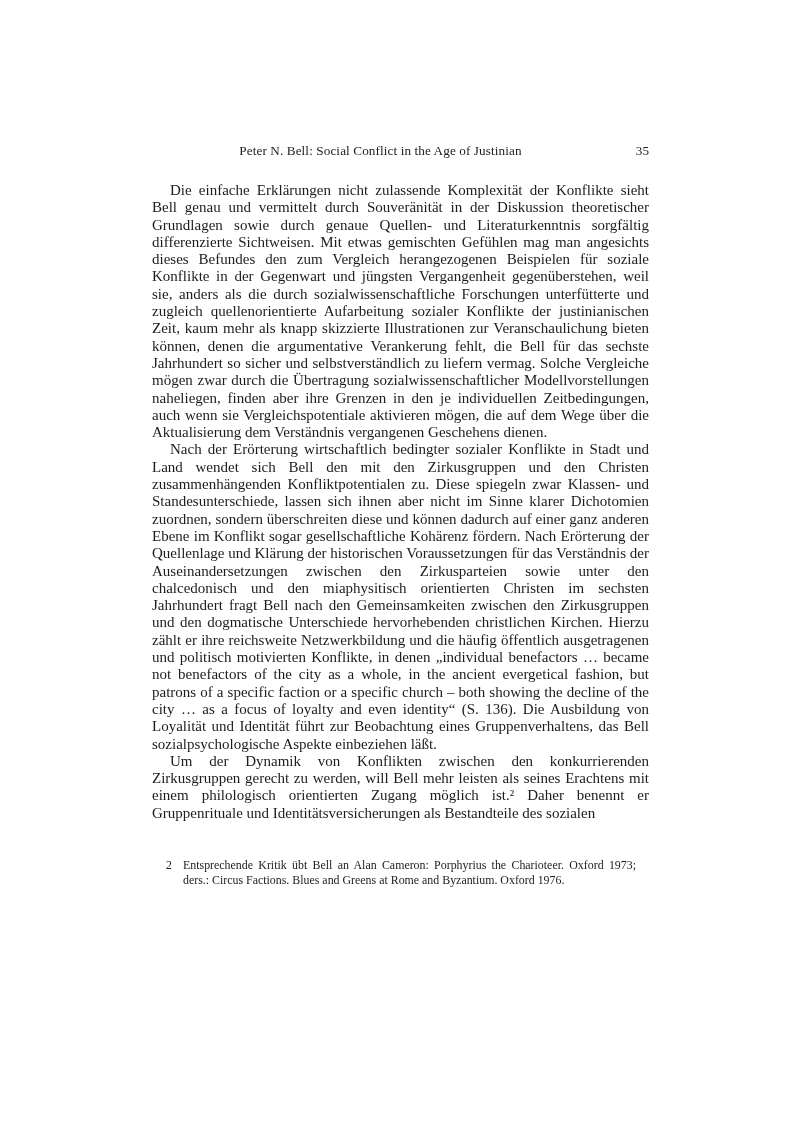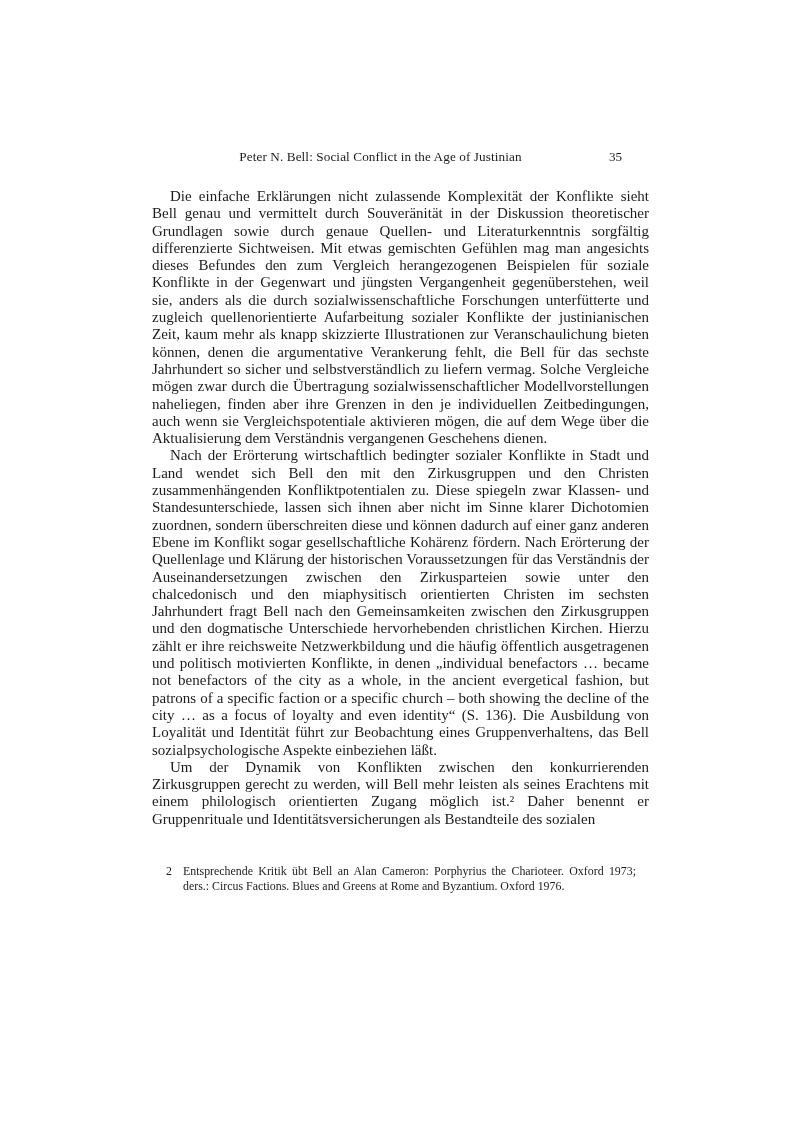--- a/index.html
+++ b/index.html
@@ -27,25 +27,25 @@
     display: flex;
     align-items: baseline;
     font-size: 13.2px;
     line-height: 17px;
     margin-bottom: 23px;
   }
   .running-title {
     flex: 1;
     text-align: center;
     letter-spacing: 0.1px;
-    margin-top: 36px;
   }
   .page-number {
     width: 40px;
-    text-align: left;
+    text-align: right;
+    margin-top: 30px;
   }
   .article-body p {
     margin: 0;
     font-size: 15px;
     line-height: 17.3px;
     text-align: justify;
     text-indent: 18px;
     hyphens: none;
   }
   .footnote {

